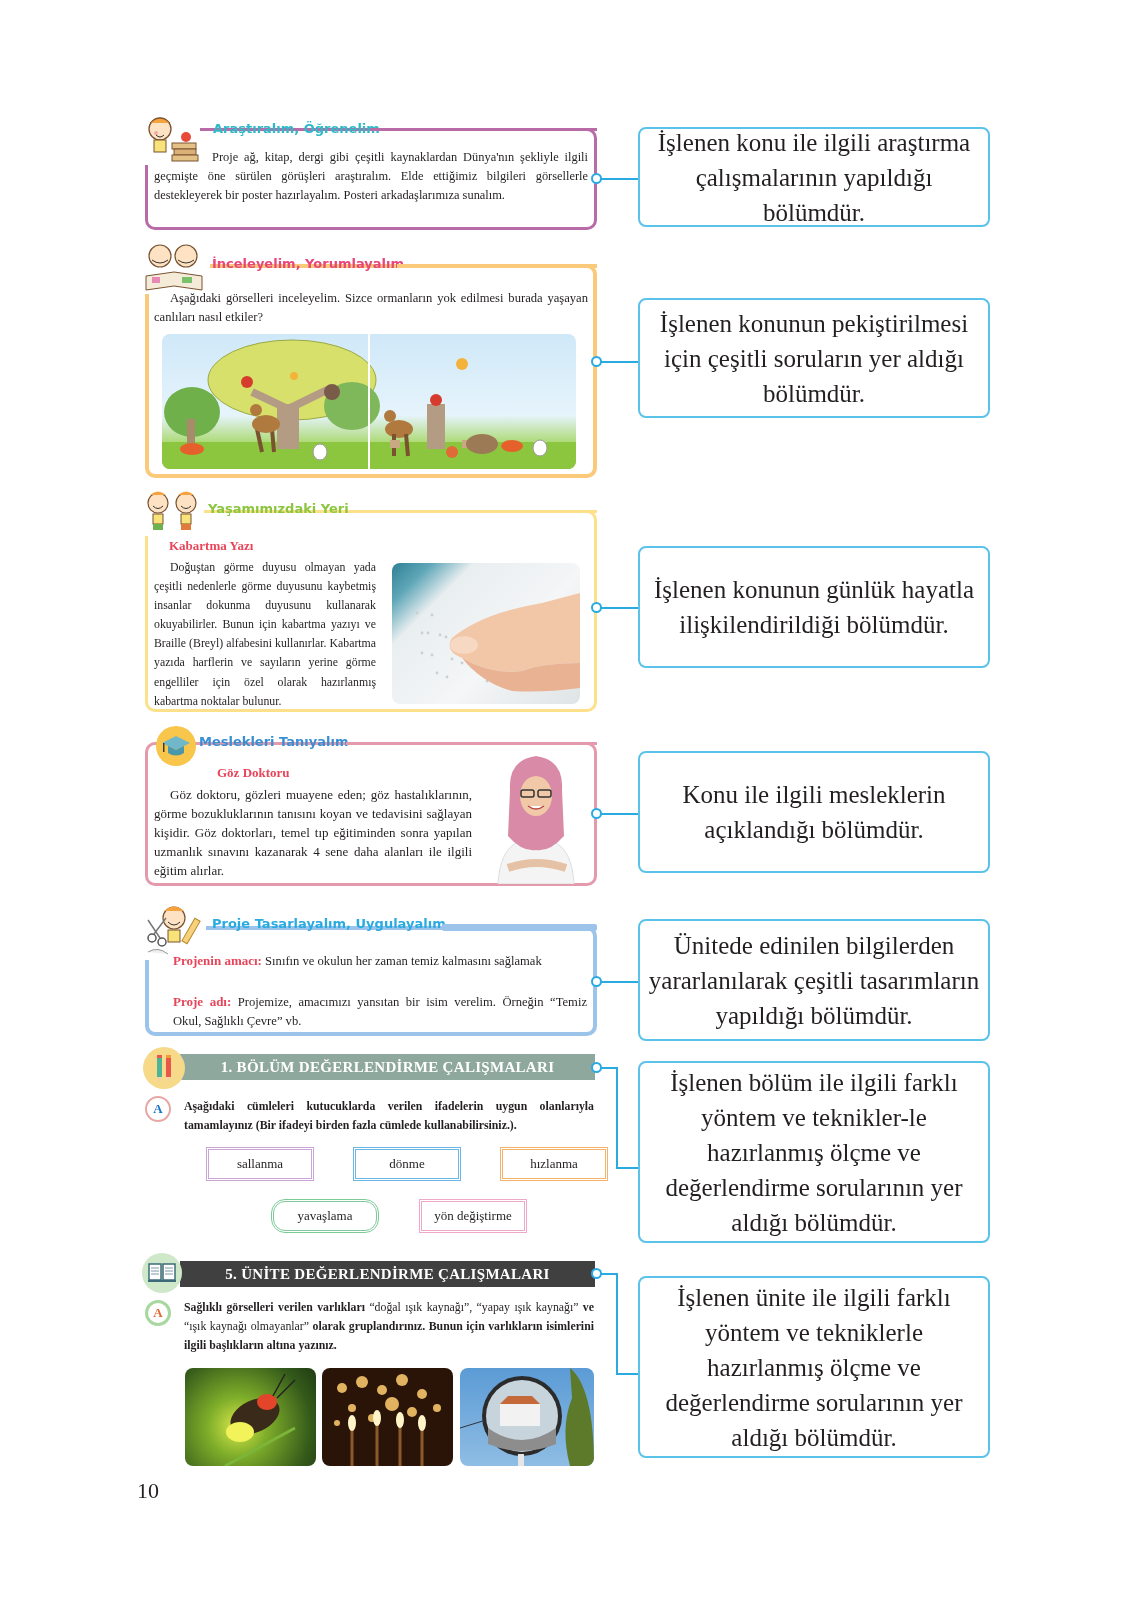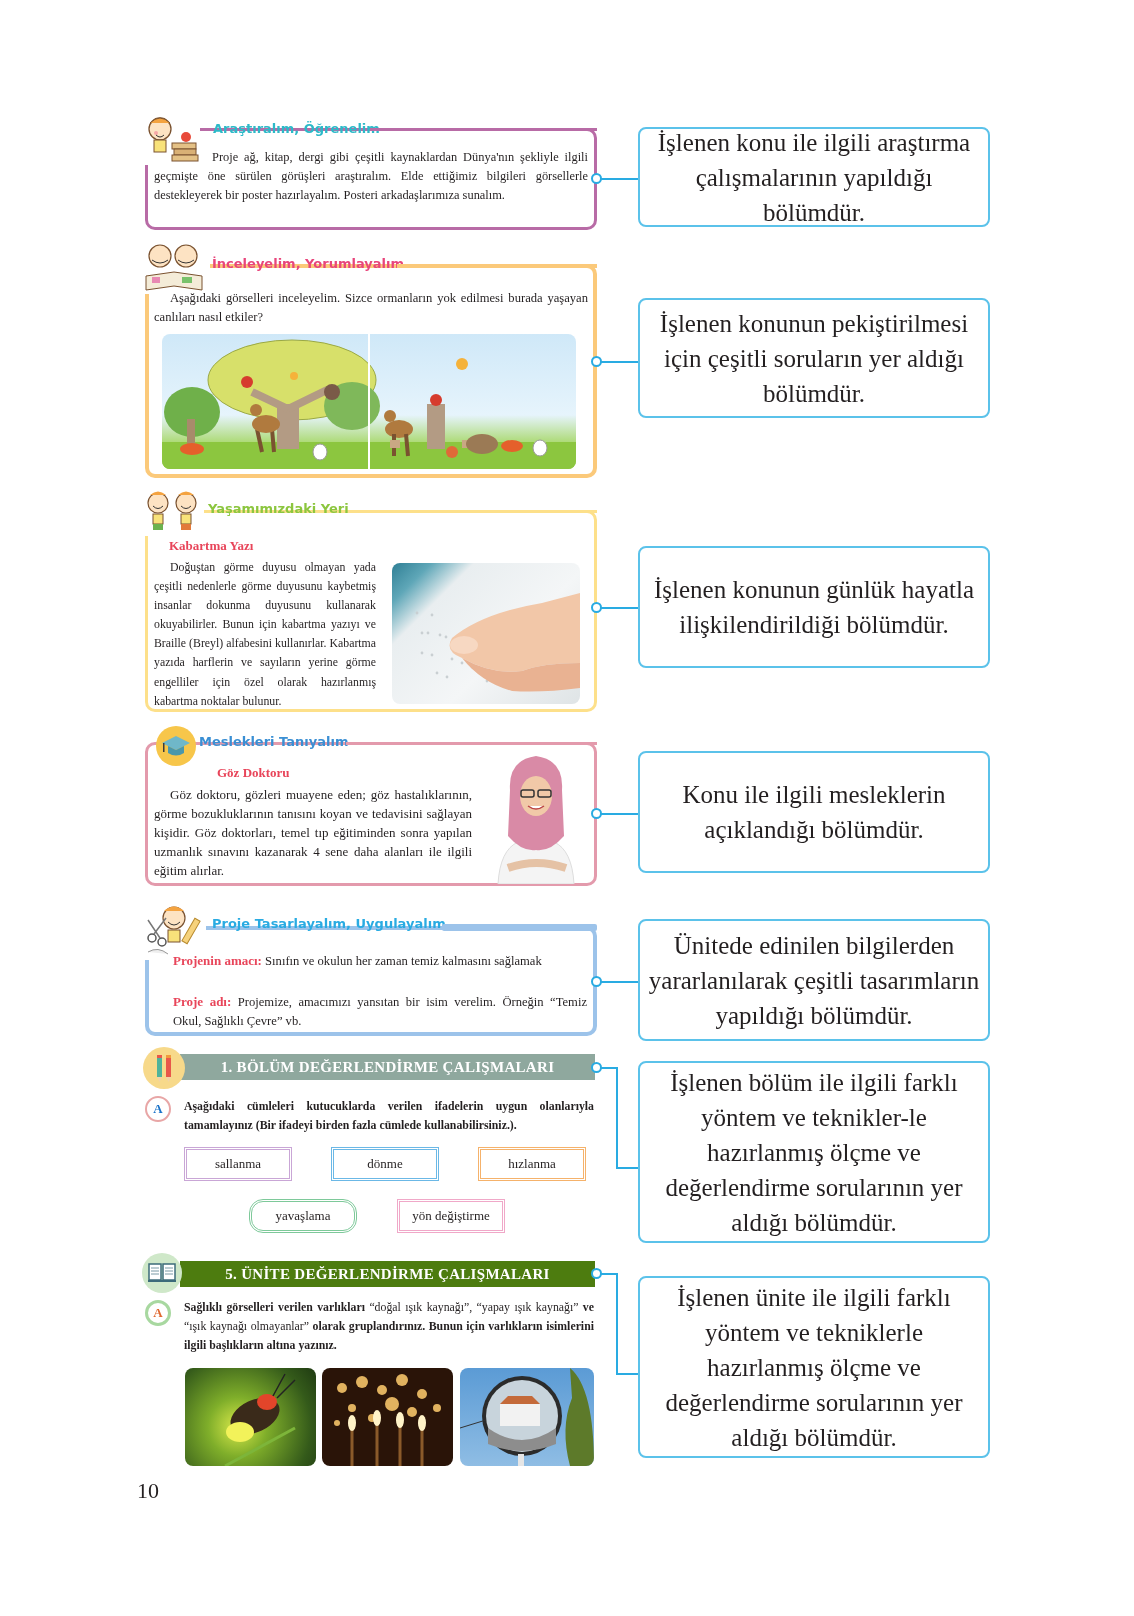--- a/index.html
+++ b/index.html
@@ -42,21 +42,21 @@
   .banner {
     position: absolute; height: 26px; color: #fff; font-family: "Liberation Serif", serif; font-weight: bold;
     font-size: 15px; display: flex; align-items: center; justify-content: center; letter-spacing: 0.3px;
   }
   .badge-A {
     position: absolute; width: 26px; height: 26px; border-radius: 50%; display: flex; align-items: center;
     justify-content: center; font-weight: bold; font-family: "Liberation Serif", serif; font-size: 13px;
   }
   .word-box {
     position: absolute; height: 34px; width: 108px; border: 3px double; display: flex; align-items: center;
-    justify-content: center; font-family: "Liberation Serif", serif; font-size: 13px; background: #fff;
+    justify-content: center; font-family: "Liberation Serif", serif; font-size: 13px; background: #fff; margin-left: 22px;
   }
   .photo { position: absolute; border-radius: 8px; overflow: hidden; }
 </style>
 </head>
 <body>
 
 <div>
   <div class="box" style="left:145px; top:128px; width:452px; height:102px; border-color:#b86ba6; border-width:3px;"></div>
   <div class="abs" style="left:142px; top:113px; width:58px; height:52px; background:#fff;">
     <svg width="58" height="52" viewBox="0 0 58 52">
@@ -255,21 +255,21 @@
   <div class="body-text" style="left:184px; top:1097px; width:410px; font-weight:bold; font-size:11.8px; line-height:19px;">Aşağıdaki cümleleri kutucuklarda verilen ifadelerin uygun olanlarıyla tamamlayınız (Bir ifadeyi birden fazla cümlede kullanabilirsiniz.).</div>
 
   <div class="word-box" style="left:184px; top:1147px; border-color:#c9a6d6;">sallanma</div>
   <div class="word-box" style="left:331px; top:1147px; border-color:#6bb8e6;text-align:center;">dönme</div>
   <div class="word-box" style="left:478px; top:1147px; border-color:#f5b26b;">hızlanma</div>
   <div class="word-box" style="left:249px; top:1199px; border-color:#7ec99a;border-radius:14px;">yavaşlama</div>
   <div class="word-box" style="left:397px; top:1199px; border-color:#f0a8c8;">yön değiştirme</div>
 </div>
 
 <div>
-  <div class="banner" style="left:180px; top:1261px; width:415px; background:#4d7c0f;text-align:right;">5. ÜNİTE DEĞERLENDİRME ÇALIŞMALARI</div>
+  <div class="banner" style="left:180px; top:1261px; width:415px; background:#404040;text-align:right;">5. ÜNİTE DEĞERLENDİRME ÇALIŞMALARI</div>
   <div class="abs" style="left:142px; top:1253px; width:40px; height:40px; border-radius:50%; background:#cfe8c9; display:flex; align-items:center; justify-content:center;">
     <svg width="28" height="20" viewBox="0 0 28 20">
       <rect x="1" y="1" width="12" height="16" fill="#fff" stroke="#3c6b7a" stroke-width="1.5"></rect>
       <rect x="15" y="1" width="12" height="16" fill="#fff" stroke="#3c6b7a" stroke-width="1.5"></rect>
       <path d="M3 5 H11 M3 8 H11 M3 11 H11 M17 5 H25 M17 8 H25 M17 11 H25" stroke="#7a9aa6"></path>
       <rect x="0" y="17" width="28" height="2" fill="#3c6b7a"></rect>
     </svg>
   </div>
   <div class="badge-A" style="left:145px; top:1300px; border:3px solid #a8d8a0; color:#e0682f; background:#fff;">A</div>
   <div class="body-text" style="left:184px; top:1298px; width:410px; font-size:11.8px; line-height:19.2px;">

